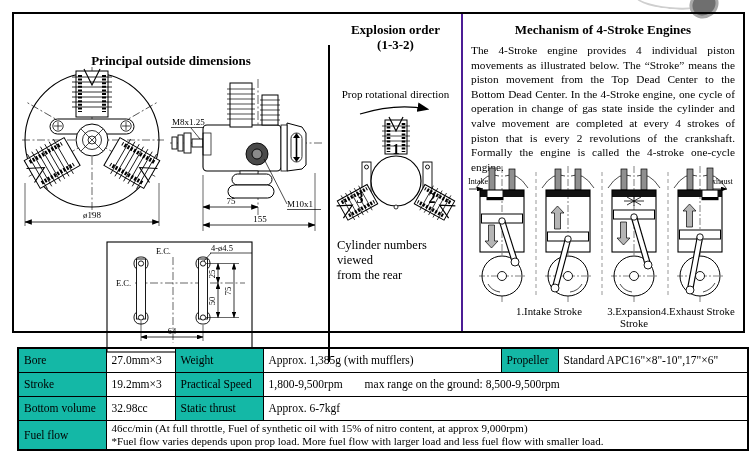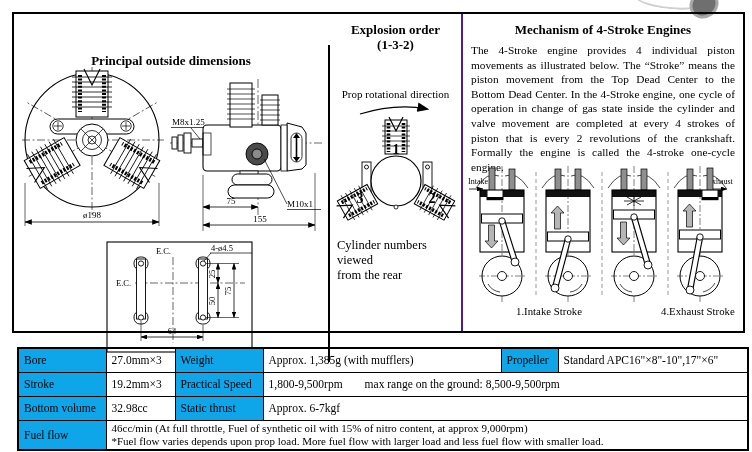--- a/index.html
+++ b/index.html
@@ -20,21 +20,21 @@
   .stroke-caps span{position:absolute;text-align:center;display:block;}
   .cap1{left:0;width:76px;white-space:nowrap;margin-left:48px;}
   .cap2{left:74px;width:66px;}
   .cap3{left:140px;width:62px;}
   .cap4{left:198px;width:62px;white-space:nowrap;}
   
   table.specs{position:absolute;left:17px;top:347px;width:730px;height:100px;border-collapse:collapse;
               table-layout:fixed;font-size:11.5px;}
   table.specs td{border:1.5px solid #000;padding:1px 5px;overflow:hidden;white-space:nowrap;}
   table.specs{border:2px solid #000;}
-  td.hd{background:#0ea5e9;}
+  td.hd{background:#14b8a6;}
   .speednote{margin-left:22px;margin-top:48px;}
   .fuelcell{font-size:11px;line-height:13px;white-space:normal !important;}
   
   .logo-blob{position:absolute;top:-9px;right:33px;width:24px;height:21px;background:#6f6f6f;
              border:3px solid #a8a8a8;border-radius:50%;transform:rotate(-35deg);}
   .logo-swoosh{position:absolute;top:-12px;right:45px;width:70px;height:17px;border:2px solid #cfcfcf;
                border-radius:50%;border-color:transparent transparent #cfcfcf transparent;transform:rotate(6deg);}
   .dimtext{font-size:9px;}
   .dimtext-s{font-size:8.5px;}
 </style>
@@ -341,20 +341,21 @@
         <circle cx="27" cy="71" r="3.2" fill="#fff" stroke="#000" stroke-width="0.9"></circle>
         <circle cx="17" cy="124" r="4" fill="#fff" stroke="#000" stroke-width="0.9"></circle>
         <circle cx="27" cy="110" r="4.5" fill="#fff" stroke="#000" stroke-width="0.9"></circle>
         <path d="M30,126 Q38,124 42,117" stroke="#000" stroke-width="0.7" fill="none"></path>
         <polygon points="13.5,61 19.5,61 19.5,45 23,45 16.5,38 10,45 13.5,45" fill="#b5b5b5" stroke="#000" stroke-width="0.7"></polygon>
       </g>
     </svg>
 
     <div class="stroke-caps">
       <span class="cap1">1.Intake Stroke</span>
+      <span class="cap3">3.Expansion Stroke</span>
       <span class="cap4">4.Exhaust Stroke</span>
     </div>
   </section>
 </div>
 
 <table class="specs">
   <colgroup>
     <col style="width:88px">
       <col style="width:69px">
       <col style="width:88px">

